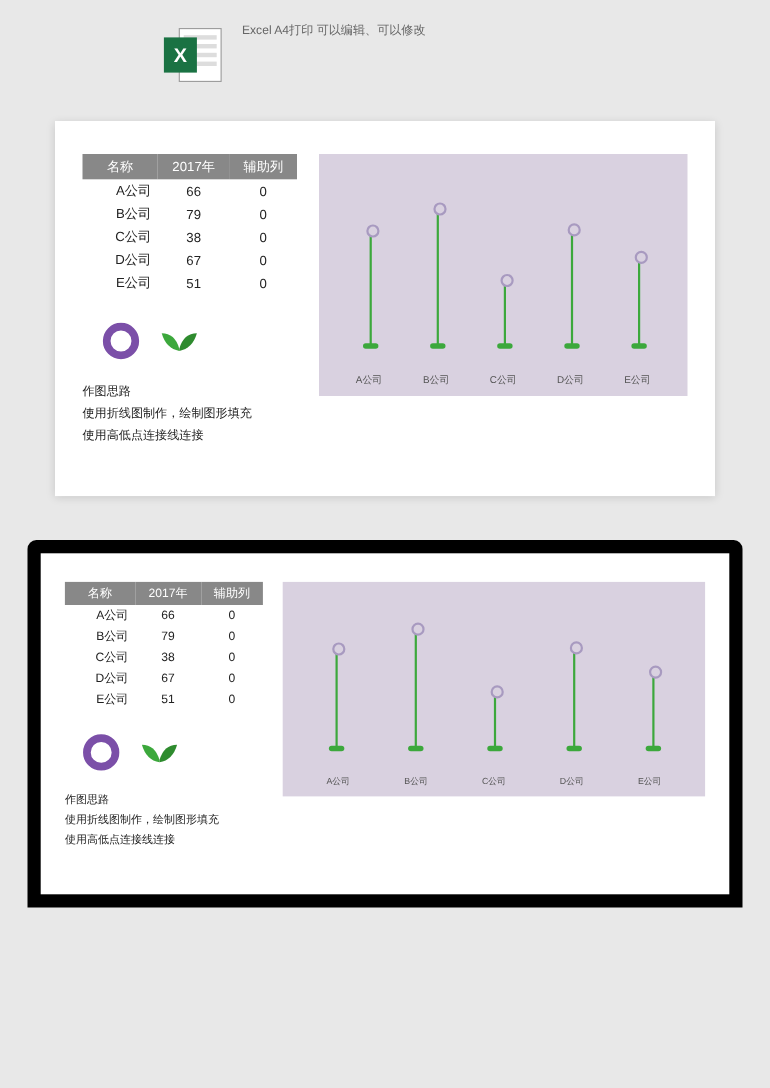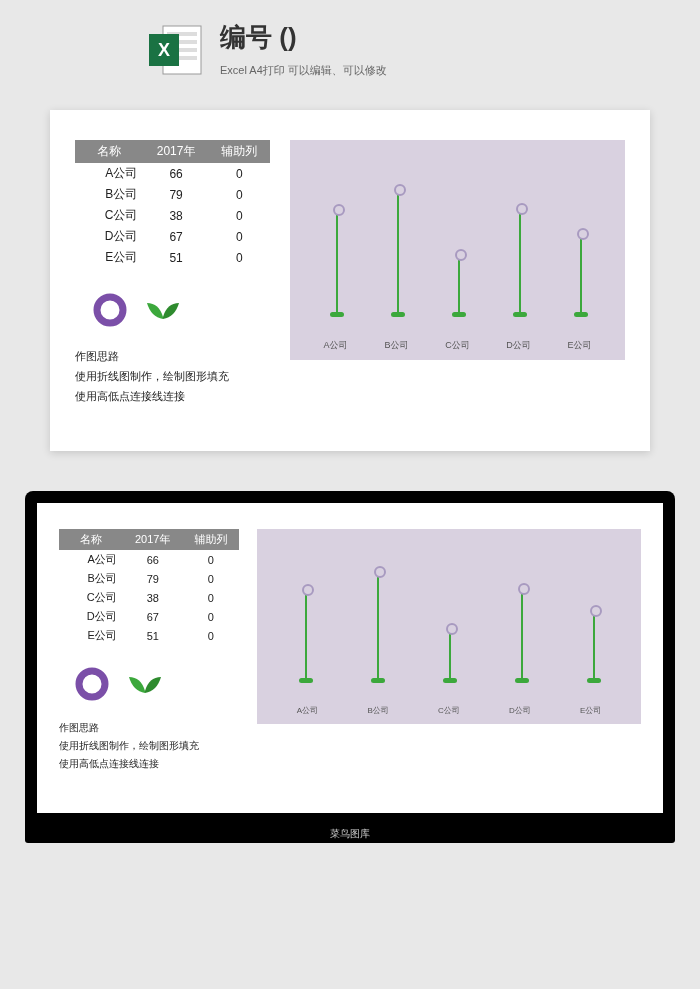--- a/index.html
+++ b/index.html
@@ -59,21 +59,20 @@
   <svg class="excel-icon" viewBox="0 0 60 60">
     <rect x="18" y="6" width="38" height="48" fill="#fff" stroke="#999" stroke-width="1"></rect>
     <rect x="22" y="12" width="30" height="4" fill="#ddd"></rect>
     <rect x="22" y="20" width="30" height="4" fill="#ddd"></rect>
     <rect x="22" y="28" width="30" height="4" fill="#ddd"></rect>
     <rect x="22" y="36" width="30" height="4" fill="#ddd"></rect>
     <rect x="4" y="14" width="30" height="32" fill="#1a7243"></rect>
     <text x="19" y="36" font-size="18" fill="#fff" text-anchor="middle" font-weight="bold">X</text>
   </svg>
   <div class="header-text">
-    <h1>编号 ()</h1>
     <p>Excel A4打印 可以编辑、可以修改</p>
   </div>
 </div>
 
 <div class="card">
   <div class="content">
     <div class="left-col">
       <table class="data-table">
         <thead>
             <tr>
@@ -216,16 +215,13 @@
                 <div class="chart-label">B公司</div>
                 <div class="chart-label">C公司</div>
                 <div class="chart-label">D公司</div>
                 <div class="chart-label">E公司</div>
               </div>
           </div>
         </div>
       </div>
     </div>
   </div>
-  <div class="laptop-base">
-    <span>菜鸟图库</span>
-  </div>
 </div>
 
 </body></html>

